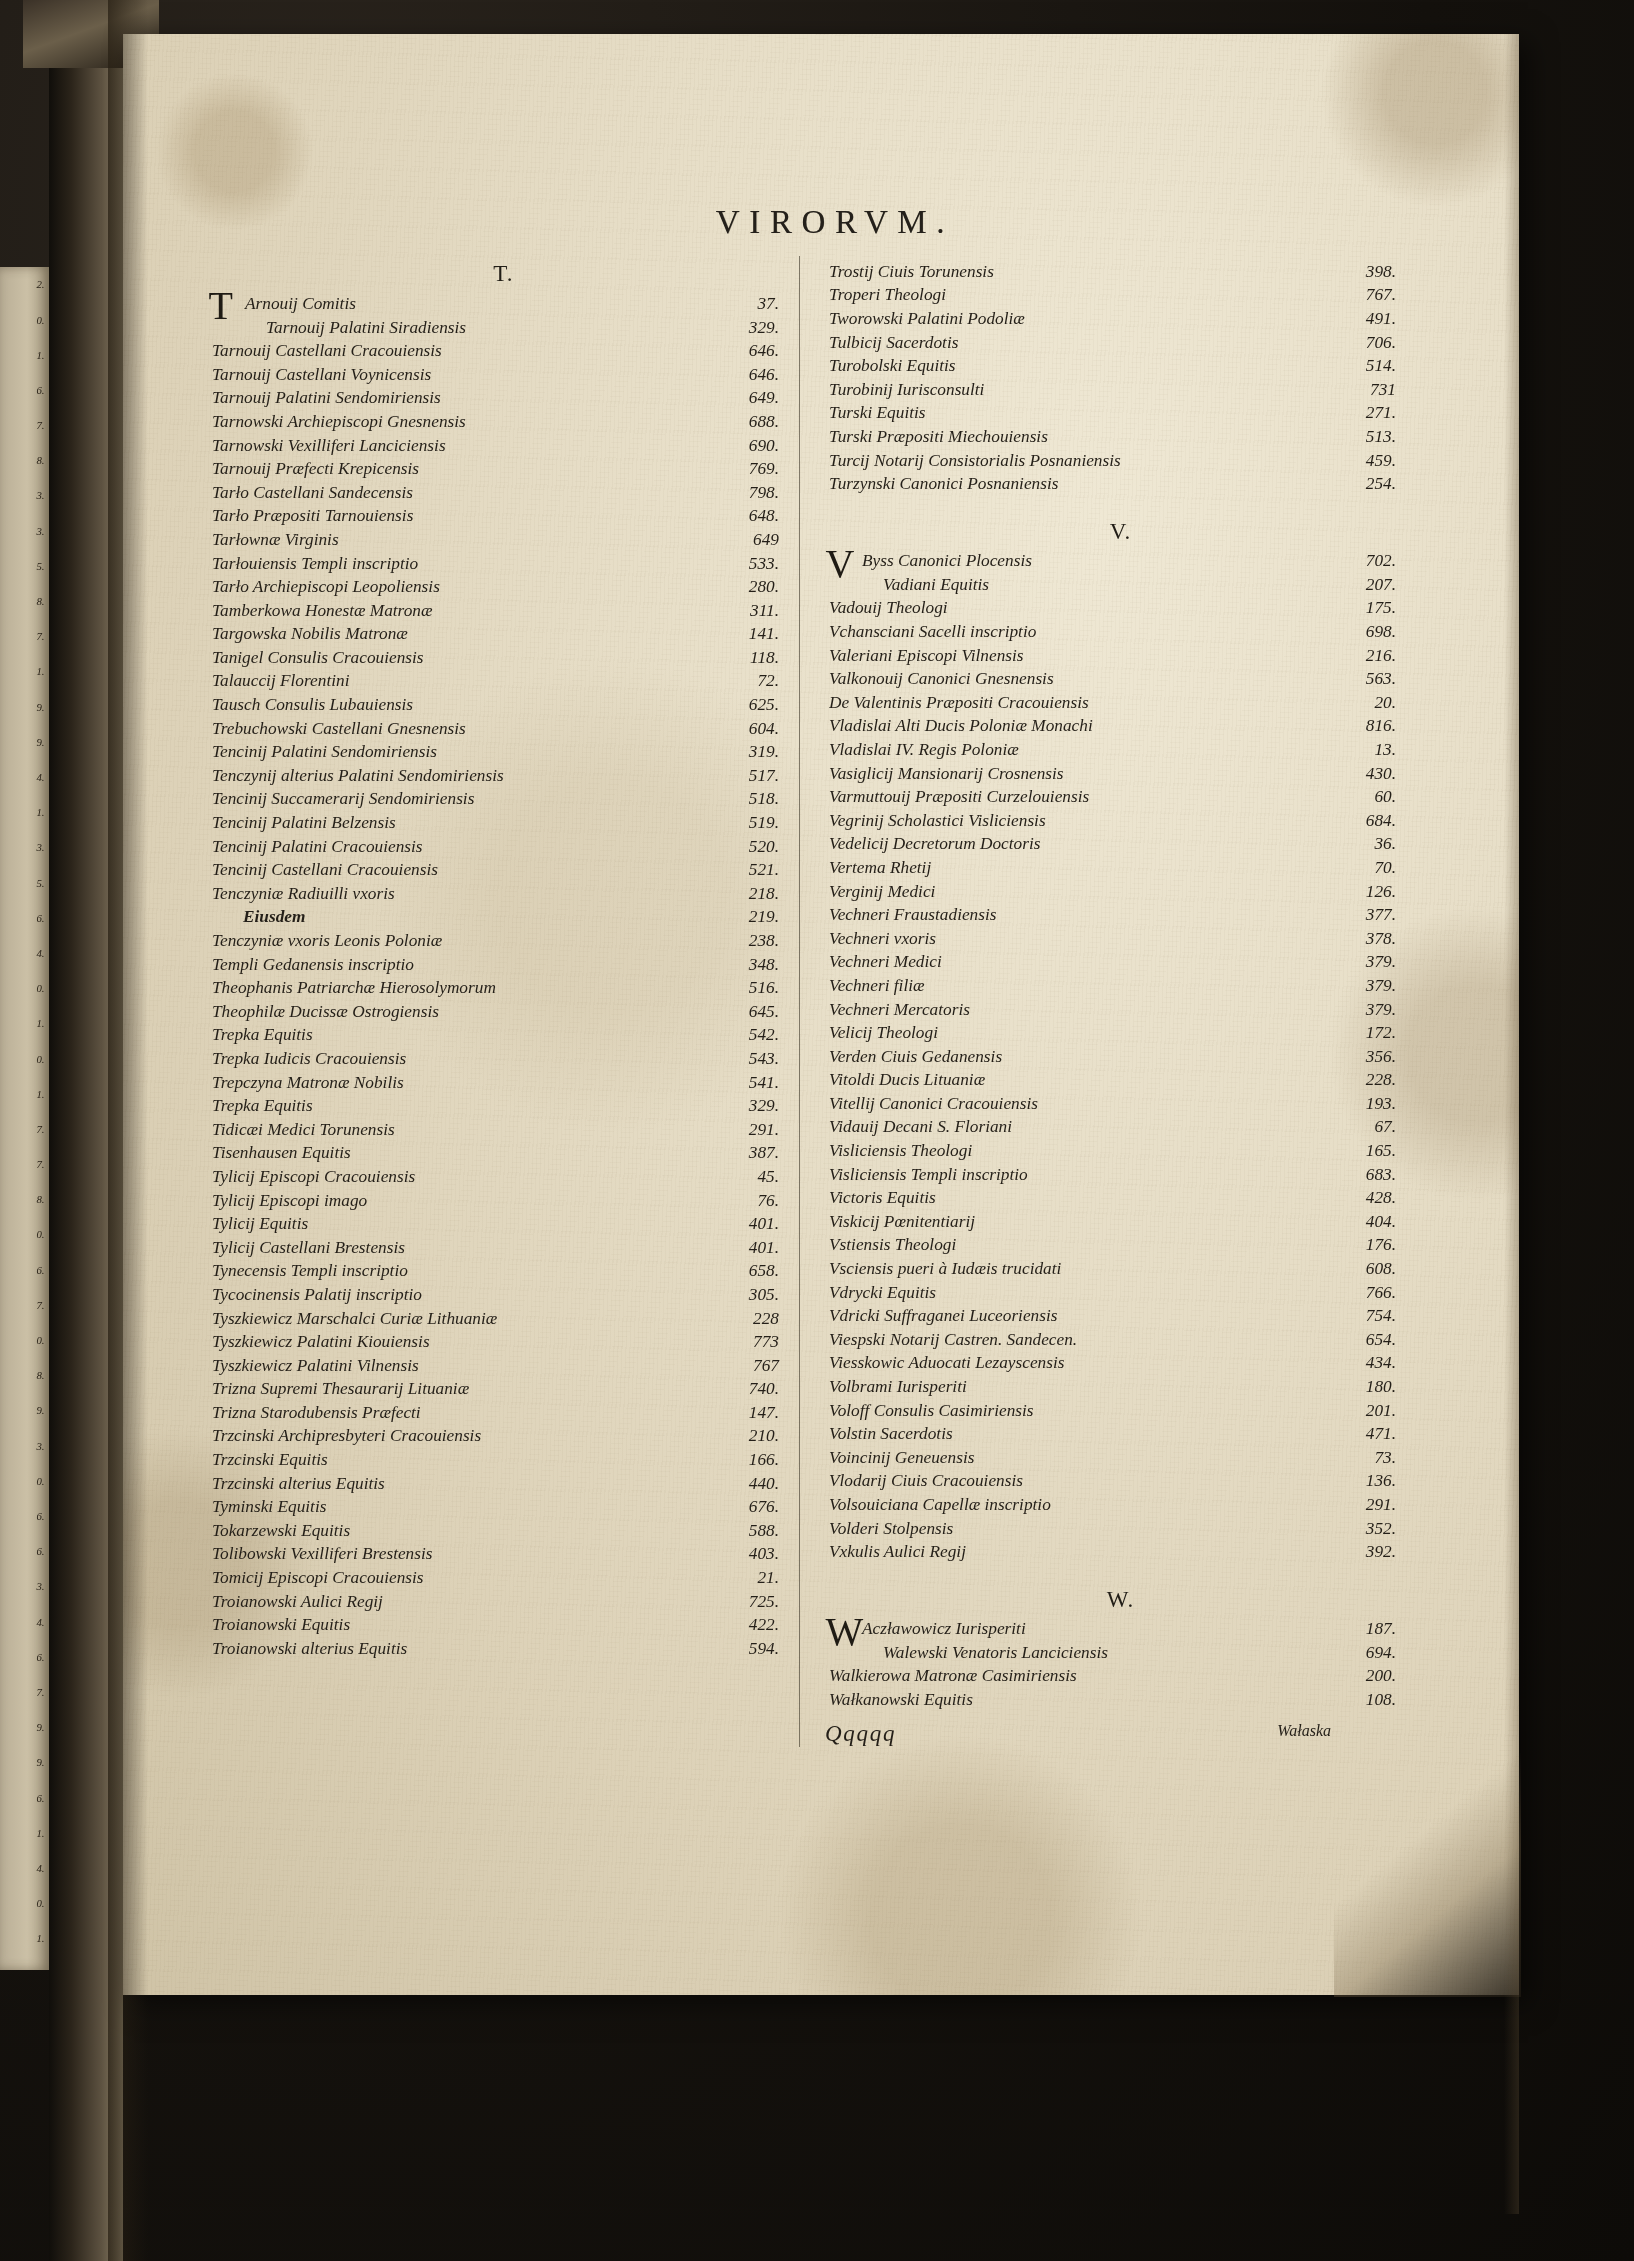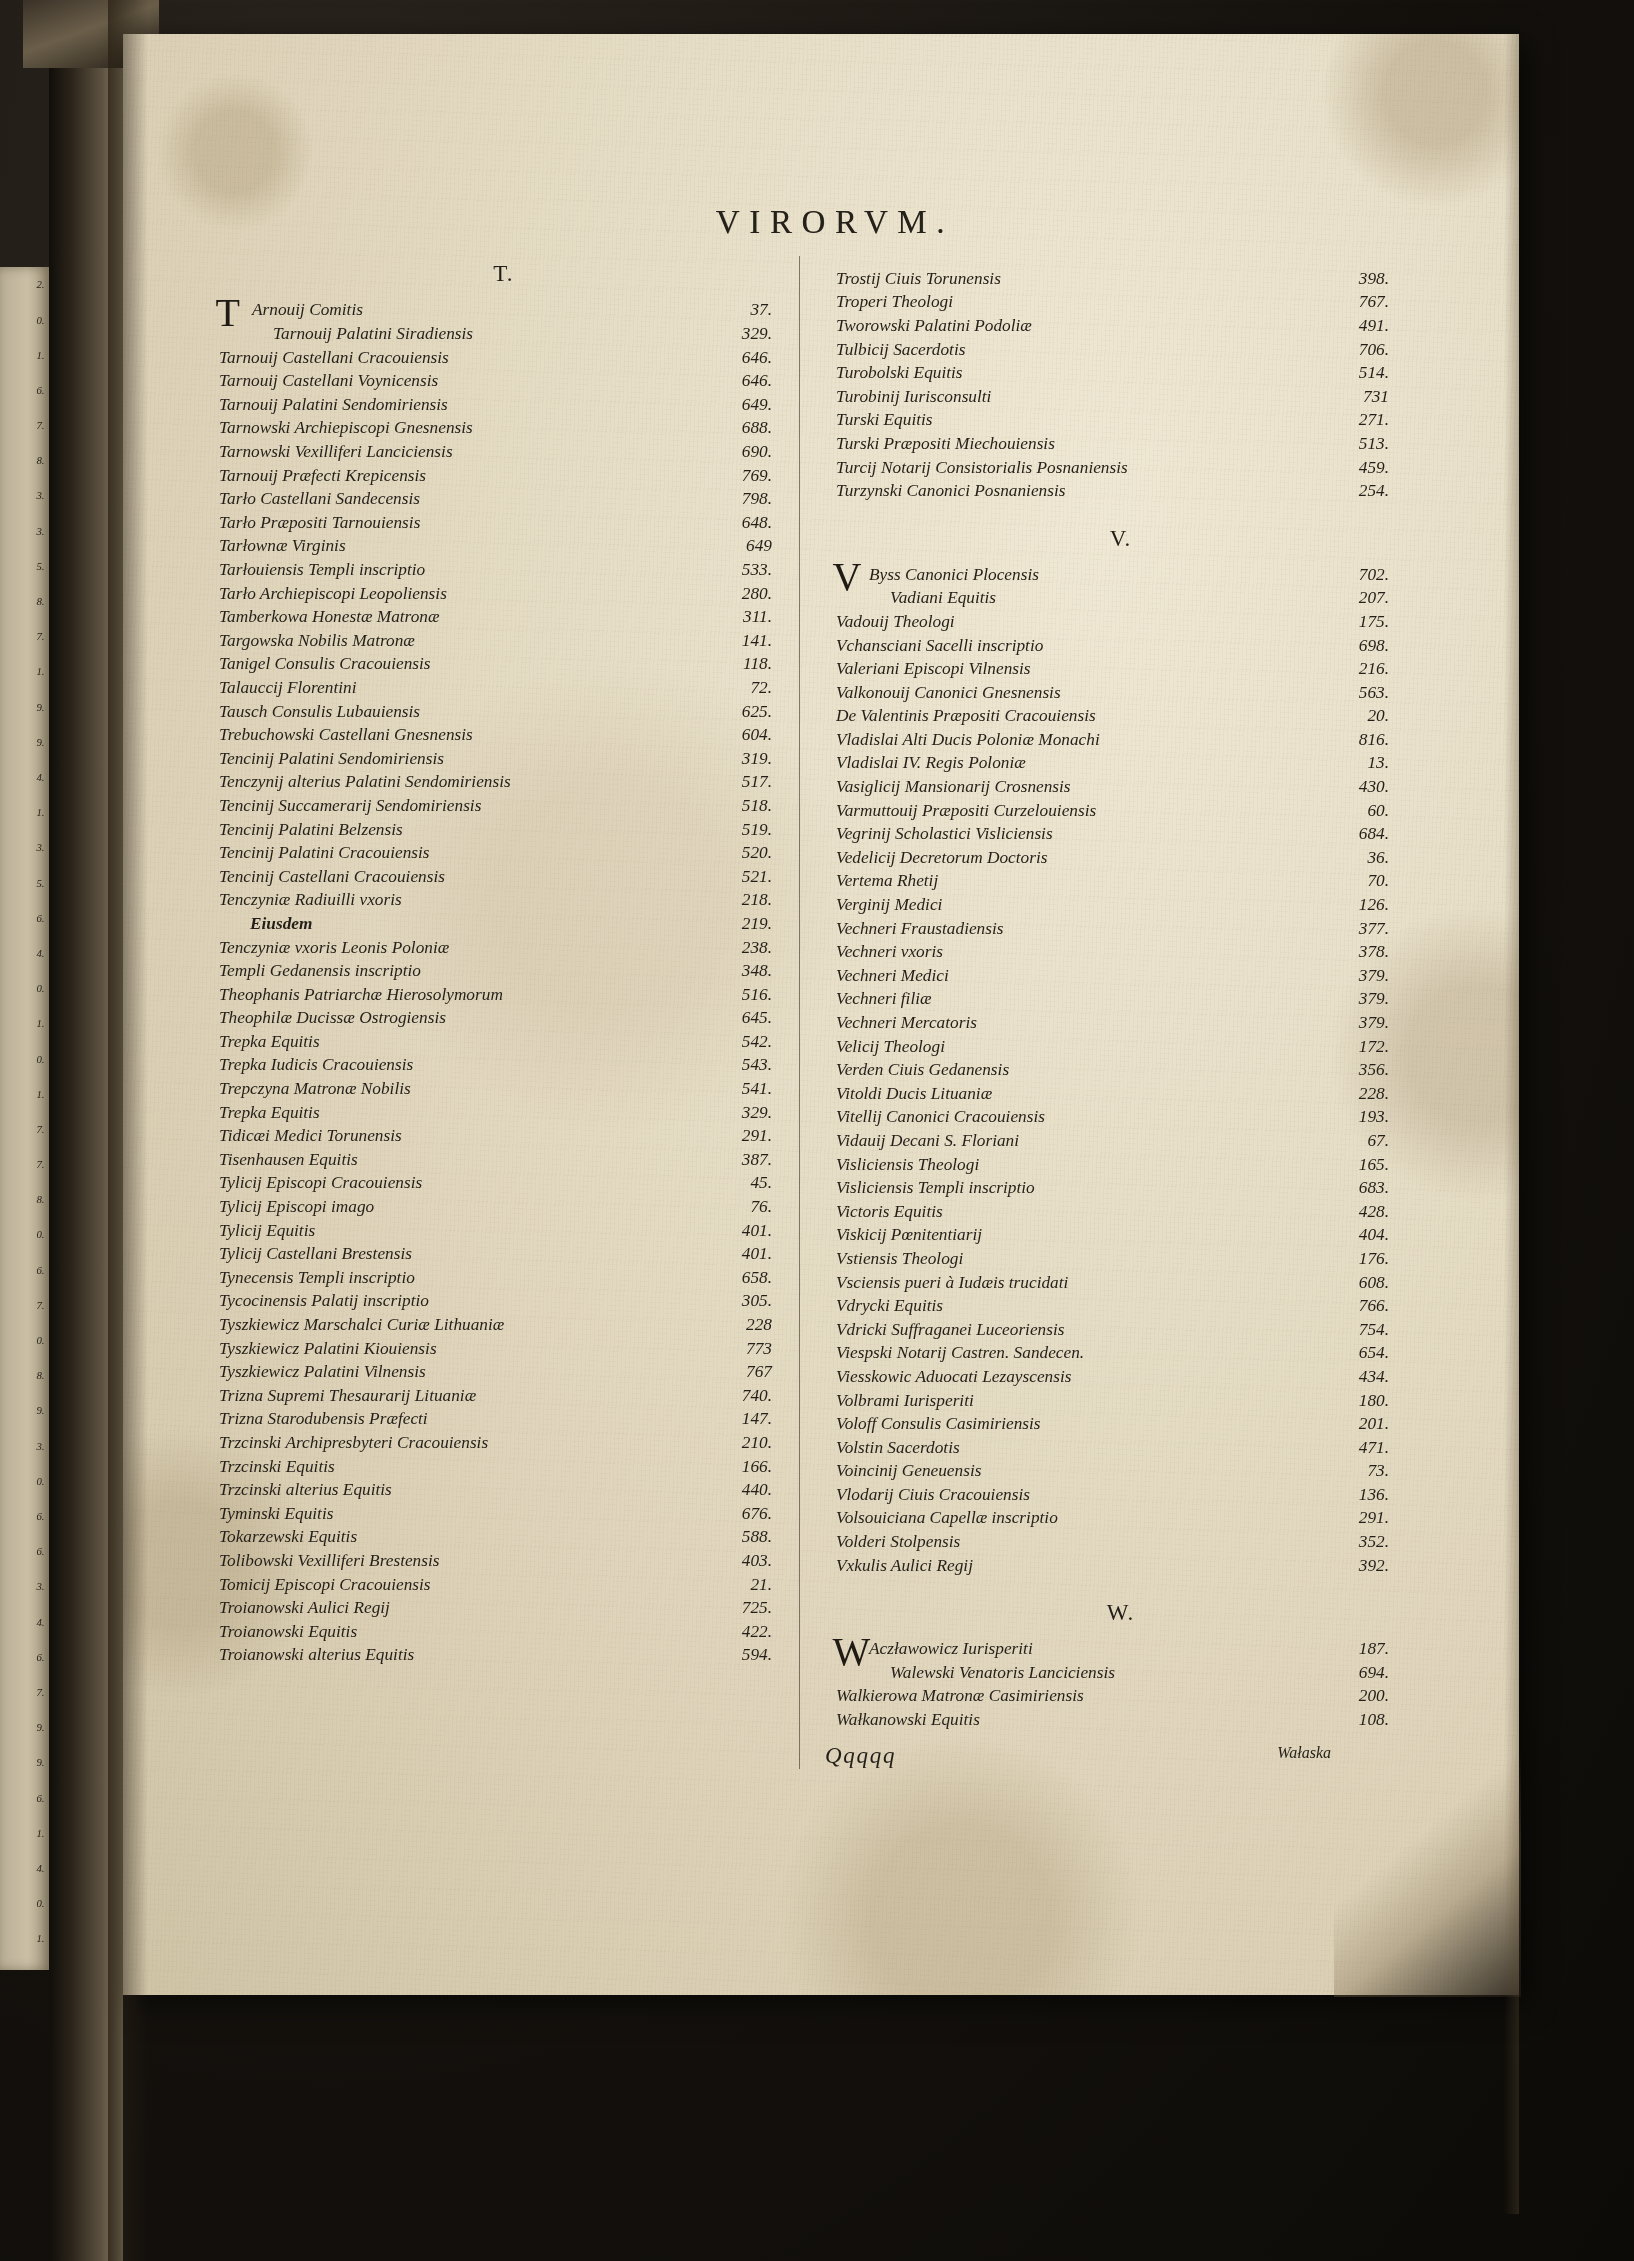--- a/index.html
+++ b/index.html
@@ -161,21 +161,21 @@
   .sect-letter {
     text-align: center;
     font-size: 23px;
     font-family: "Liberation Serif", serif;
     color: #221e17;
     margin: 5.7px 0 4.5px 0;
     letter-spacing: 1.1px;
   }
   .sect-letter.gap { margin-top: 23px; }
 
-  .entries { list-style: none; margin: 11px; padding: 0; }
+  .entries { list-style: none; margin: 4px; padding: 0; }
 
   .entry {
     display: flex;
     align-items: baseline;
     font-family: "Liberation Serif", serif;
     font-style: italic;
     font-size: 17.3px;
     line-height: 23.6px;
     color: #241f18;
     white-space: nowrap;

